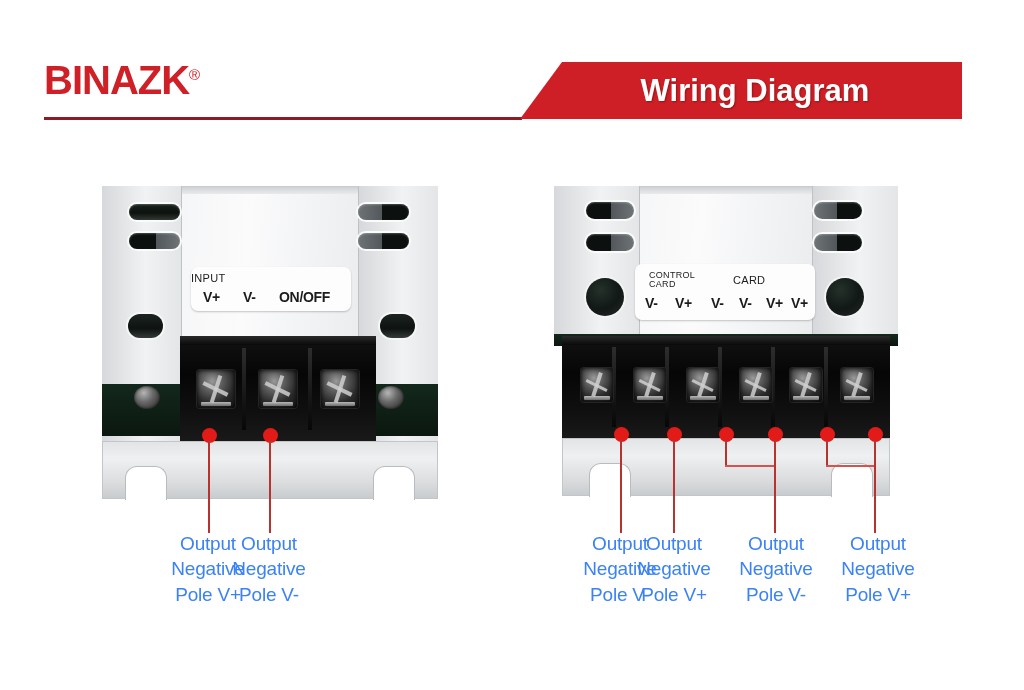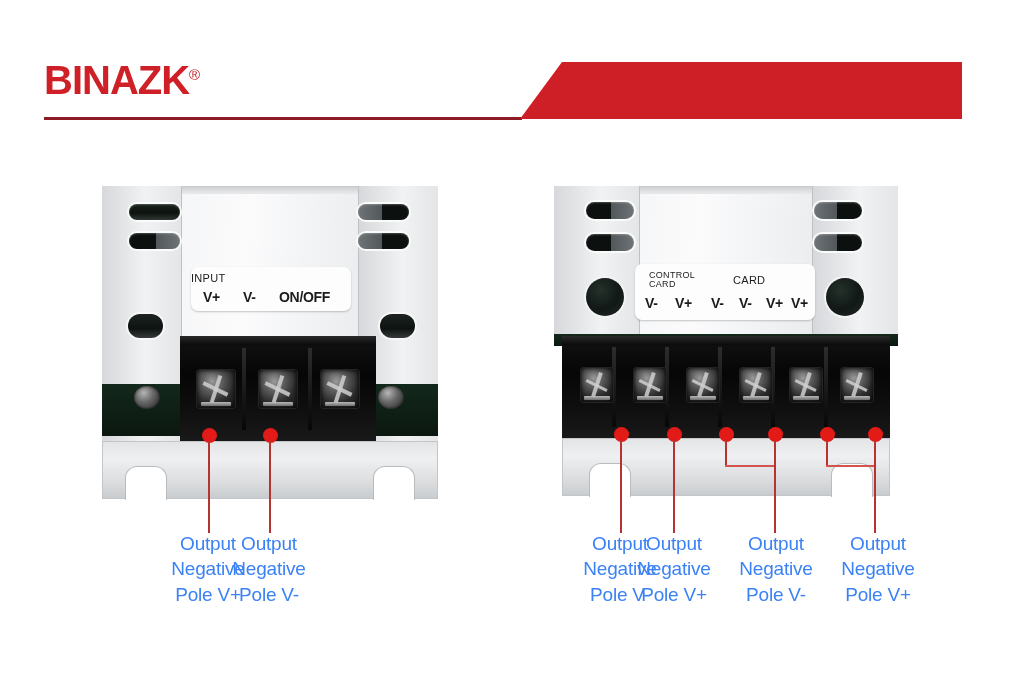--- a/index.html
+++ b/index.html
@@ -169,20 +169,21 @@
 </style>
 </head>
 <body>
 
 <div id="page">
 
   <div class="header">
     <div class="logo"><span>BINAZK</span><span class="reg">®</span></div>
     <div class="rule"></div>
     <div class="banner"></div>
+    <div class="banner-text">Wiring Diagram</div>
   </div>
 
   <div class="device" style="left:100px; top:186px; width:340px; height:330px;">
 
     <div class="case" style="left:2px; top:0; width:336px; height:260px;">
       <div class="case-top-edge"></div>
     </div>
 
     <div class="sideplate" style="left:2px; top:0; width:80px; height:260px;"></div>
 

